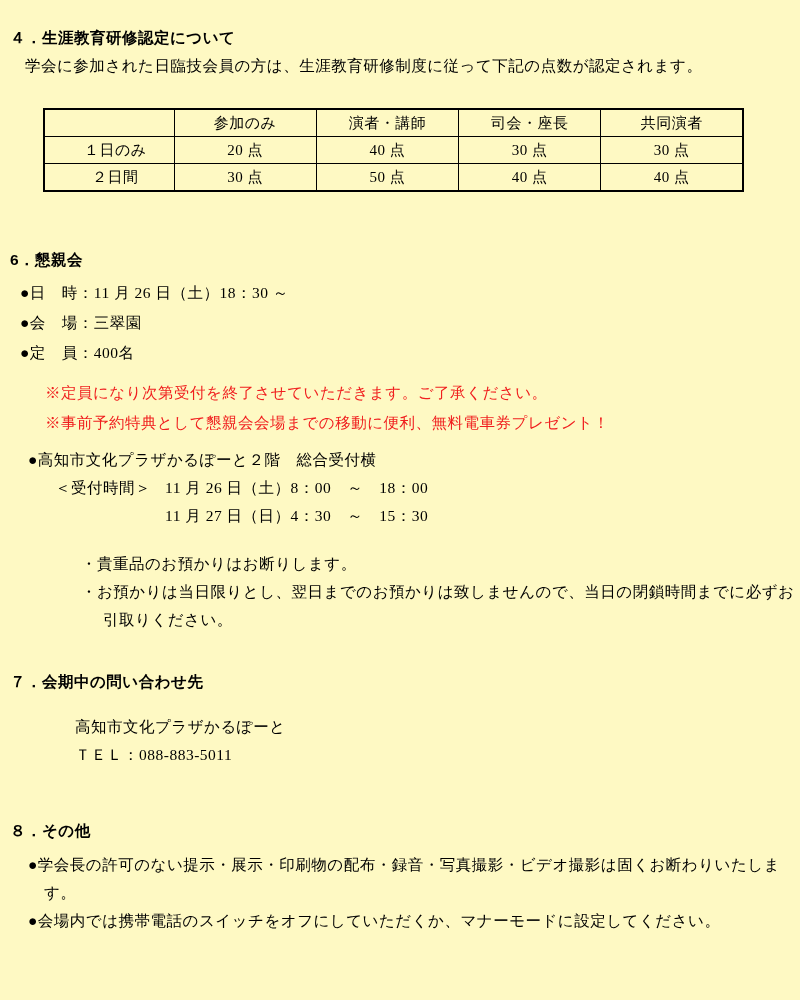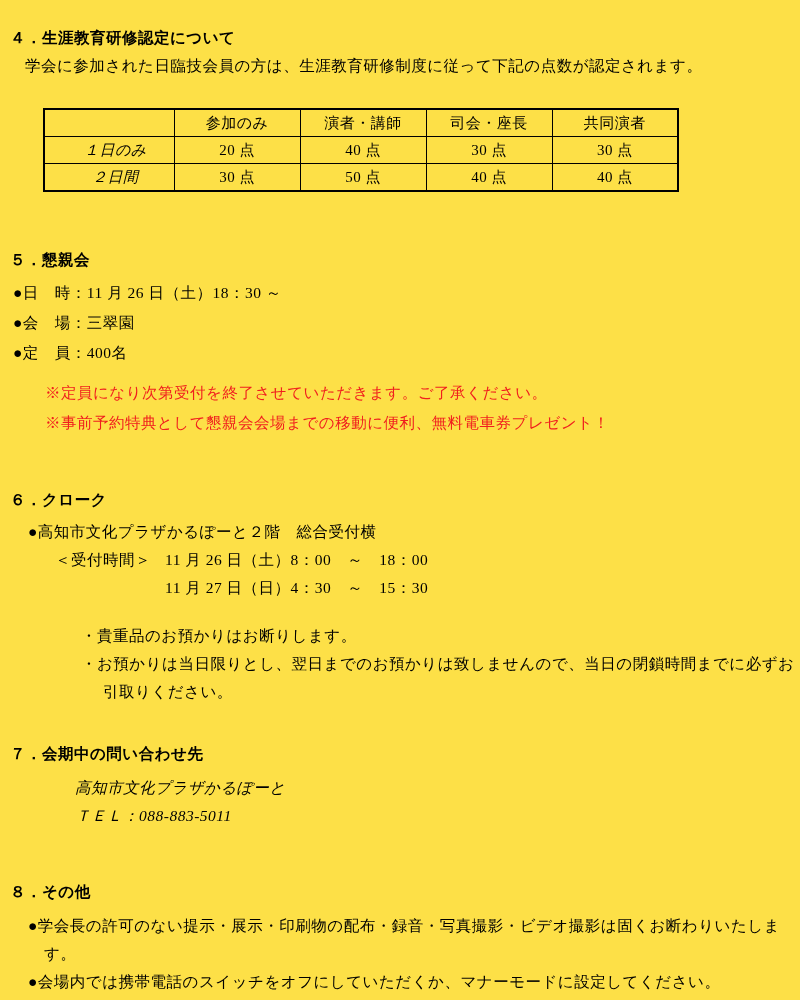--- a/index.html
+++ b/index.html
@@ -1,19 +1,19 @@
 <!DOCTYPE html>
 <html><head>
 <meta charset="utf-8">
 <style>
   html,body{margin:0;padding:0;background:#ffffff;}
   .page{
     position:relative;
     width:800px;height:1000px;
-    background:#fde047;
+    background:#fef9c3;
     color:#000000;
     font-family:"Liberation Serif","DejaVu Serif",serif;
     font-size:15.5px;
     overflow:hidden;
     box-sizing:border-box;
     padding-top:28px;
   }
   .sec-heading{
     font-family:"Liberation Sans","DejaVu Sans",sans-serif;
     font-weight:bold;
@@ -22,53 +22,53 @@
     margin-left:10px;
     letter-spacing:0.5px;
   }
   .intro{
     margin:8px 0 0 25px;
     line-height:20px;
     letter-spacing:0.5px;
   }
   table.points{
     margin:32px 0 0 43px;
-    width:636px;
+    width:701px;
     border-collapse:collapse;
     table-layout:fixed;
     font-size:15px;
   }
   table.points th, table.points td{
     border:1px solid #000000;
     height:26px;
     text-align:center;
     font-weight:normal;
     padding:0;
     letter-spacing:0.5px;
   }
   table.points{border:2px solid #000000;}
   table.points col.c0{width:130px;}
-  td.rowlabel{text-align:center;padding-left:12px !important;font-style:italic;}
+  td.rowlabel{text-align:center;padding-left:12px !important;}
   .h5{margin-top:58px;}
-  .bullet-lines{margin:8px 0 0 13px;}
+  .bullet-lines{margin:8px 0 0 20px;}
   .bullet-lines .line{line-height:30px;letter-spacing:0.5px;}
   .red-lines{margin:10px 0 0 45px;}
   .red-lines .line{line-height:30px;color:#f01e1e;letter-spacing:0.5px;}
   .h6{margin-top:52px;}
   .venue-line{margin:8px 0 0 28px;line-height:28px;letter-spacing:0.5px;}
   .time-row{padding-left:55px;line-height:28px;letter-spacing:0.5px;}
   .time-label{display:inline-block;width:110px;}
   .time-row2{padding-left:165px;}
   .dot-notes{margin-top:20px;padding-left:37px;}
   .dot-note{
     padding-left:66px;text-indent:-22px;
     line-height:28px;letter-spacing:0.5px;
   }
   .h7{margin-top:38px;}
-  .contact-lines{margin:10px 0 0 75px;font-style:italic;}
+  .contact-lines{margin:21px 0 0 75px;}
   .contact-lines .line{line-height:28px;letter-spacing:0.5px;}
   .h8{margin-top:52px;}
   .disc-notes{margin-top:10px;}
   .disc-note{
     padding-left:44px;text-indent:-16px;
     line-height:28px;letter-spacing:0.5px;
   }
 </style>
 </head>
 <body>
@@ -108,34 +108,33 @@
           <td>30 点</td>
           <td>50 点</td>
           <td>40 点</td>
           <td>40 点</td>
         </tr>
       </tbody>
     </table>
   </div>
 
   <div>
-    <div class="sec-heading h5">５．懇親会</div>
+    <div class="sec-heading h5">6．懇親会</div>
     <div class="bullet-lines">
       <div class="line">●日　時：11 月 26 日（土）18：30 ～</div>
       <div class="line">●会　場：三翠園</div>
       <div class="line">●定　員：400名</div>
     </div>
     <div class="red-lines">
       <div class="line">※定員になり次第受付を終了させていただきます。ご了承ください。</div>
       <div class="line">※事前予約特典として懇親会会場までの移動に便利、無料電車券プレゼント！</div>
     </div>
   </div>
 
   <div>
-    <div class="sec-heading h6">６．クローク</div>
     <div class="venue-line">●高知市文化プラザかるぽーと２階　総合受付横</div>
     <div class="time-row">
       <span class="time-label">＜受付時間＞</span><span>11 月 26 日（土）8：00　～　18：00</span>
     </div>
     <div class="time-row time-row2">
       <span>11 月 27 日（日）4：30　～　15：30</span>
     </div>
     <div class="dot-notes">
       <div class="dot-note">・貴重品のお預かりはお断りします。</div>
       <div class="dot-note">・お預かりは当日限りとし、翌日までのお預かりは致しませんので、当日の閉鎖時間までに必ずお引取りください。</div>

